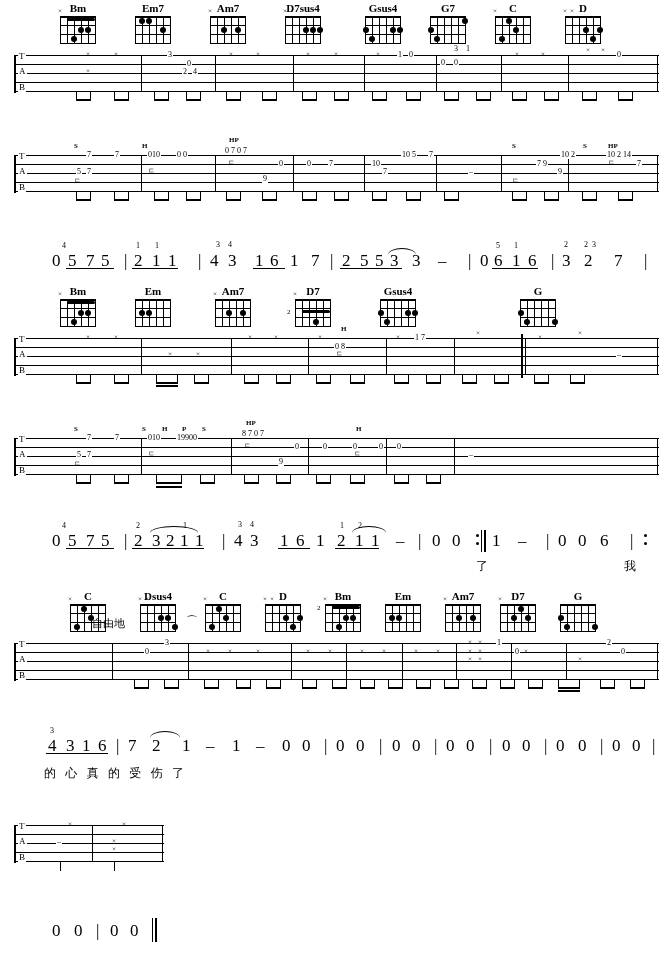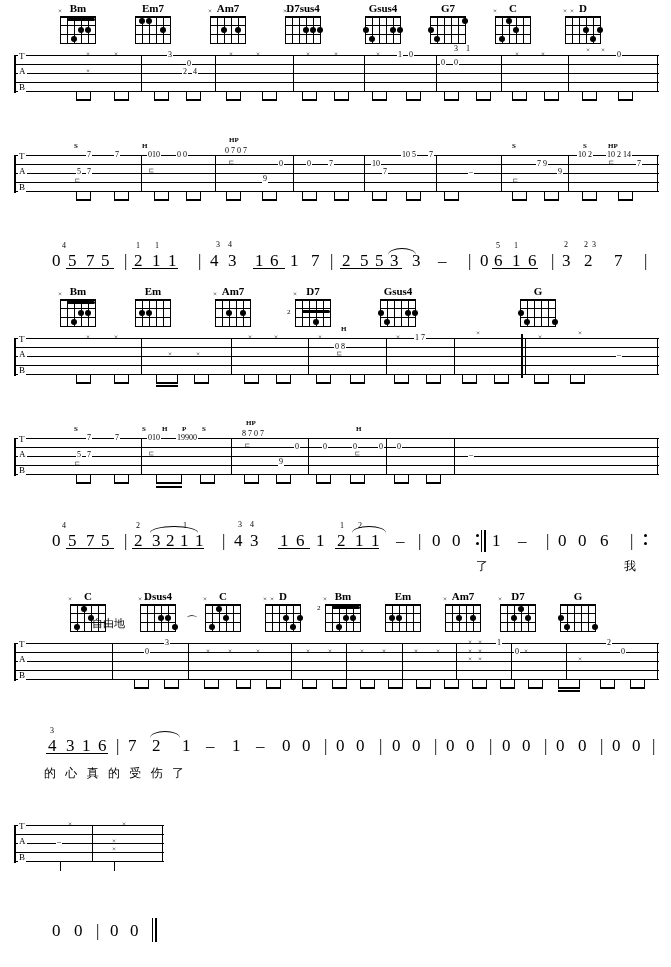--- a/index.html
+++ b/index.html
@@ -342,21 +342,21 @@
       <div class="num" style="left:290px;top:5px;">0</div>
       <div class="num" style="left:246px;top:20px;">9</div>
       <div class="num" style="left:312px;top:5px;">7</div>
       <div class="num" style="left:355px;top:5px;">10</div>
       <div class="num" style="left:385px;top:-4px;">10 5</div>
       <div class="num" style="left:412px;top:-4px;">7</div>
       <div class="num" style="left:366px;top:13px;">7</div>
       <div class="num" style="left:452px;top:13px;">–</div>
       <div class="num" style="left:520px;top:5px;">7 9</div>
       <div class="num" style="left:541px;top:13px;">9</div>
-      <div class="num" style="left:561px;top:-4px;">10 2</div>
+      <div class="num" style="left:544px;top:-4px;">10 2</div>
       <div class="num" style="left:590px;top:-4px;">10 2 14</div>
       <div class="num" style="left:620px;top:5px;">7</div>
       <div class="xm" style="left:58px;top:23px;">ㄷ</div>
       <div class="xm" style="left:132px;top:13px;">ㄷ</div>
       <div class="xm" style="left:212px;top:5px;">ㄷ</div>
       <div class="xm" style="left:496px;top:23px;">ㄷ</div>
       <div class="xm" style="left:592px;top:5px;">ㄷ</div>
     </div>
     <div style="position:relative;height:14px;">
       <div class="stem" style="left:62px;top:-2px;height:10px;"></div>

